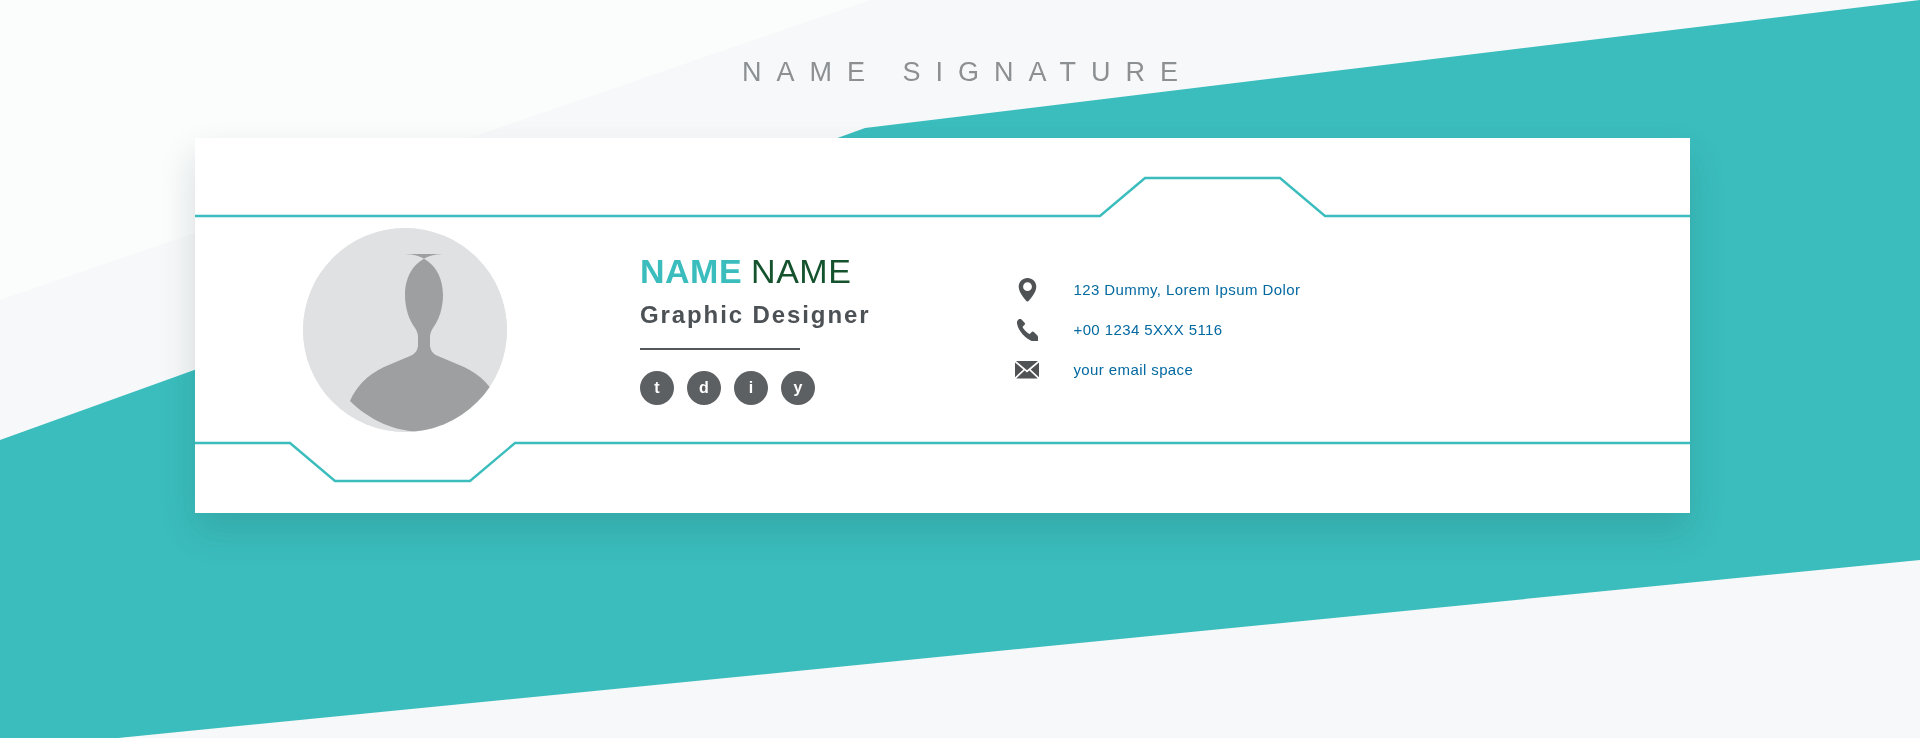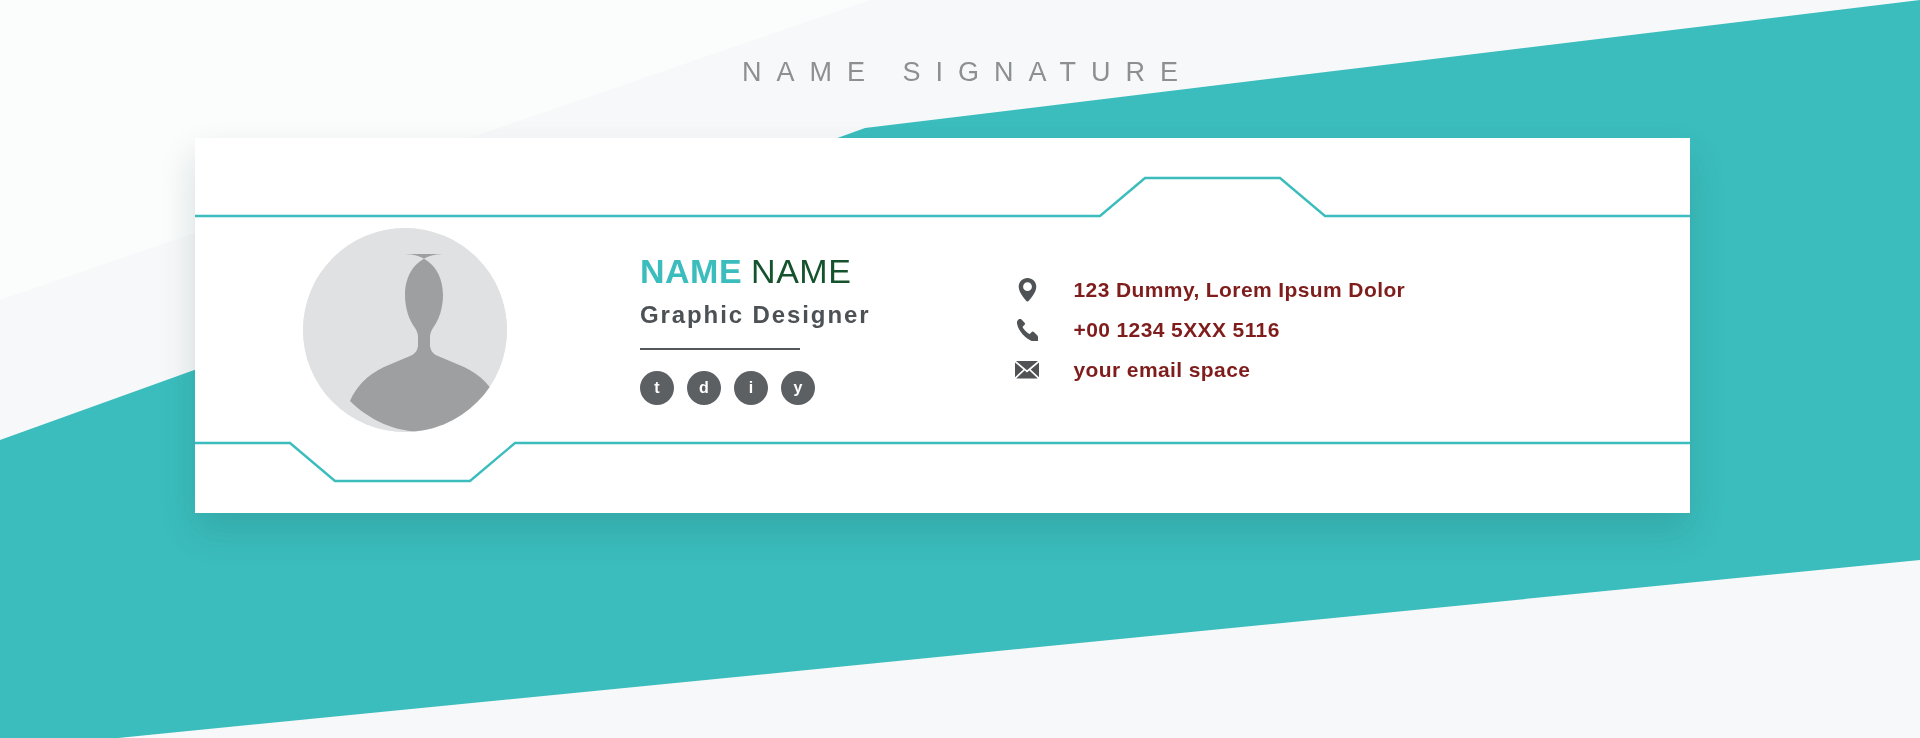--- a/index.html
+++ b/index.html
@@ -114,24 +114,24 @@
     width:30px;
     flex:0 0 auto;
     display:flex;
     align-items:center;
     justify-content:center;
     color:#4f5356;
   }
   .contact-icon svg { display:block; }
   .contact-text {
     margin-left:31px;
-    font-size:21px;
-    font-weight:700;
+    font-size:15px;
+    font-weight:400;
     letter-spacing:.4px;
-    color:#7f1d1d;
+    color:#0369a1;
     white-space:nowrap;
   }
 </style>
 </head>
 <body>
 
 <div id="bg-layer">
   <svg viewBox="0 0 1920 738" xmlns="http://www.w3.org/2000/svg">
     <rect x="0" y="0" width="1920" height="738" fill="#f7f8f9"></rect>
     <polygon points="1920,0 1920,560 118,738 0,738 0,440 865,128" fill="#3bbdbd"></polygon>

